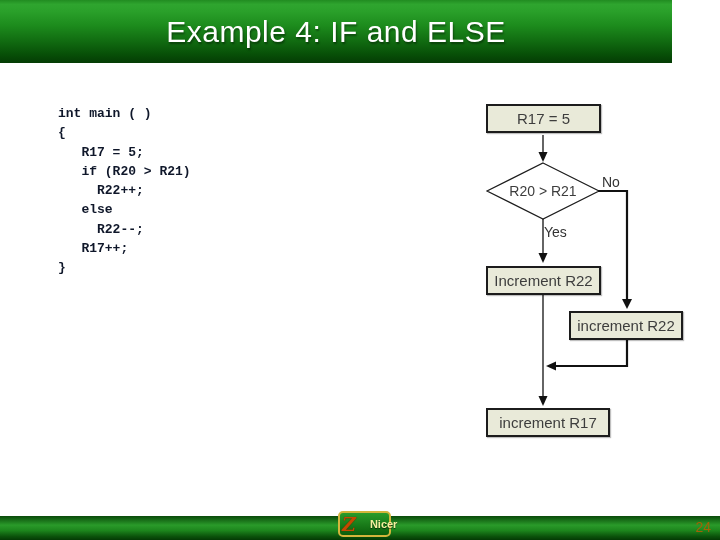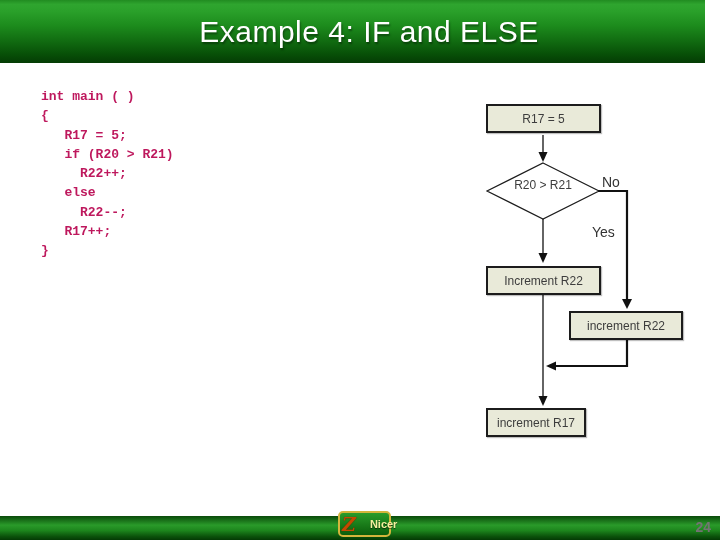--- a/index.html
+++ b/index.html
@@ -3,49 +3,49 @@
 <meta charset="utf-8">
 <style>
   html,body{margin:0;padding:0;}
   body{width:720px;height:540px;overflow:hidden;background:#fff;font-family:"Liberation Sans",sans-serif;}
   .slide{position:relative;width:720px;height:540px;background:#ffffff;}
 
   
   .titlebar{
     position:absolute;left:0;top:0;width:672px;height:63px;
     background:linear-gradient(180deg,#218c21 0%,#2fa52f 7%,#2aa02a 18%,#1d8c1d 40%,#116c11 65%,#085108 85%,#043c04 100%);
-    display:flex;align-items:center;justify-content:center;padding-left:33px;
+    display:flex;align-items:center;justify-content:center;
   }
   .titlebar h1{
     margin:0;font-size:30px;font-weight:400;letter-spacing:.5px;color:#ffffff;
     text-shadow:1px 2px 2px rgba(0,0,0,.4);
   }
 
   
   pre.code{
-    position:absolute;margin:0;color:#be185d;
+    position:absolute;margin:17px;color:#0f172a;
     font-family:"Liberation Mono","DejaVu Sans Mono",monospace;font-weight:bold;
     white-space:pre;
   }
   .c-code{left:41px;top:87px;font-size:13px;line-height:19.3px;}
   .asm-code{left:41px;top:291px;font-size:13.5px;line-height:21.6px;}
 
   
   .flow-svg{position:absolute;left:0;top:0;width:720px;height:540px;pointer-events:none;}
   .fbox{
     position:absolute;box-sizing:border-box;
     background:#e9ead9;border:2px solid #1c1c1c;
     display:flex;align-items:center;justify-content:center;
-    font-size:12px;color:#3d3d3d;
+    font-size:15px;color:#3d3d3d;
     box-shadow:1px 1px 1px rgba(0,0,0,.25);
   }
   .fdiamond-label{
-    position:absolute;left:487px;top:157px;width:112px;height:56px;
+    position:absolute;left:487px;top:163px;width:112px;height:56px;
     display:flex;align-items:center;justify-content:center;
-    font-size:12px;color:#3d3d3d;
+    font-size:14px;color:#3d3d3d;
   }
   .flabel{position:absolute;font-size:14px;color:#333;}
 
   
   .footbar{
     position:absolute;left:0;top:516px;width:720px;height:24px;
     background:linear-gradient(180deg,#0a4a0a 0%,#2a9a2a 38%,#1d861d 60%,#0b520b 85%,#043a04 100%);
   }
   .logo{
     position:absolute;left:338px;top:511px;width:53px;height:26px;box-sizing:border-box;
@@ -56,21 +56,21 @@
   .logo-glyph{
     font-family:"DejaVu Serif",serif;font-style:italic;font-weight:bold;
     font-size:19px;line-height:19px;color:#c44a00;margin-left:2px;
     text-shadow:0 0 1px #5a2000;
   }
   .logo-text{
     font-size:11px;font-weight:bold;color:#f5f0a0;margin-left:14px;
     text-shadow:0 1px 1px rgba(0,0,0,.6);
   }
   .page-num{
-    position:absolute;right:9px;top:519px;font-size:14px;color:#737373;z-index:2;font-weight:bold;
+    position:absolute;right:9px;top:519px;font-size:14px;color:#a16207;z-index:2;
   }
 </style>
 </head>
 <body>
 
 <div class="slide">
 
   <header class="titlebar">
     <h1>Example 4: IF and ELSE</h1>
   </header>
@@ -104,27 +104,27 @@
     <polyline points="627,340 627,366 554,366" fill="none" stroke="#111" stroke-width="2.2"></polyline>
     <polygon points="546,366 556,361.5 556,370.5" fill="#111"></polygon>
   </svg>
 
   <div class="flowchart">
     <div class="fbox" style="left:486px;top:104px;width:115px;height:29px;">R17 = 5</div>
 
     <div class="fdiamond-label">R20 &gt; R21</div>
 
     <div class="flabel" style="left:602px;top:174px;">No</div>
-    <div class="flabel" style="left:544px;top:224px;padding-left:48px;">Yes</div>
+    <div class="flabel" style="left:544px;top:224px;">Yes</div>
 
     <div class="fbox" style="left:486px;top:266px;width:115px;height:29px;">Increment R22</div>
 
     <div class="fbox" style="left:569px;top:311px;width:114px;height:29px;">increment R22</div>
 
-    <div class="fbox" style="left:486px;top:408px;width:100px;height:29px;">increment R17</div>
+    <div class="fbox" style="left:486px;top:408px;width:124px;height:29px;">increment R17</div>
   </div>
 
   <footer class="footbar"></footer>
 
   <div class="logo">
     <span class="logo-glyph">Z</span>
     <span class="logo-text">Nicer</span>
   </div>
 
   <div class="page-num">24</div>

